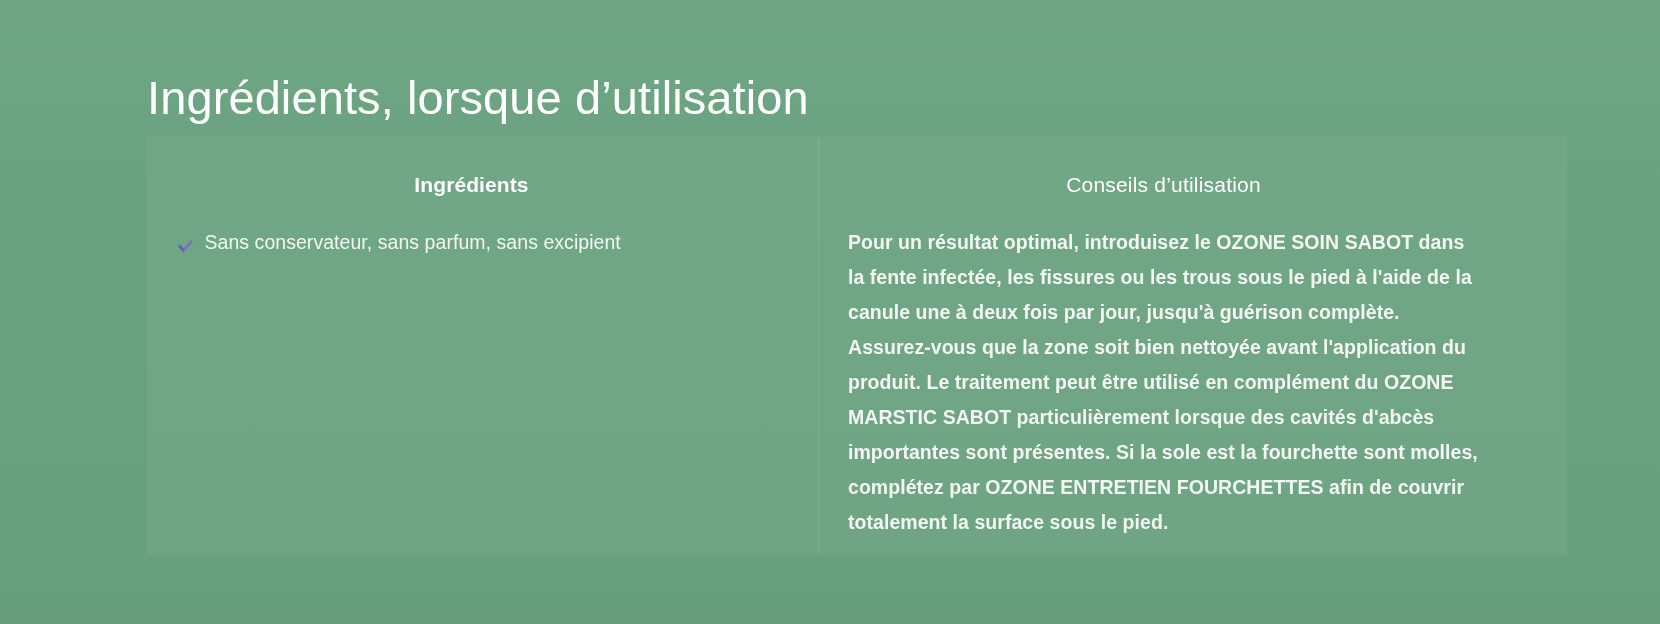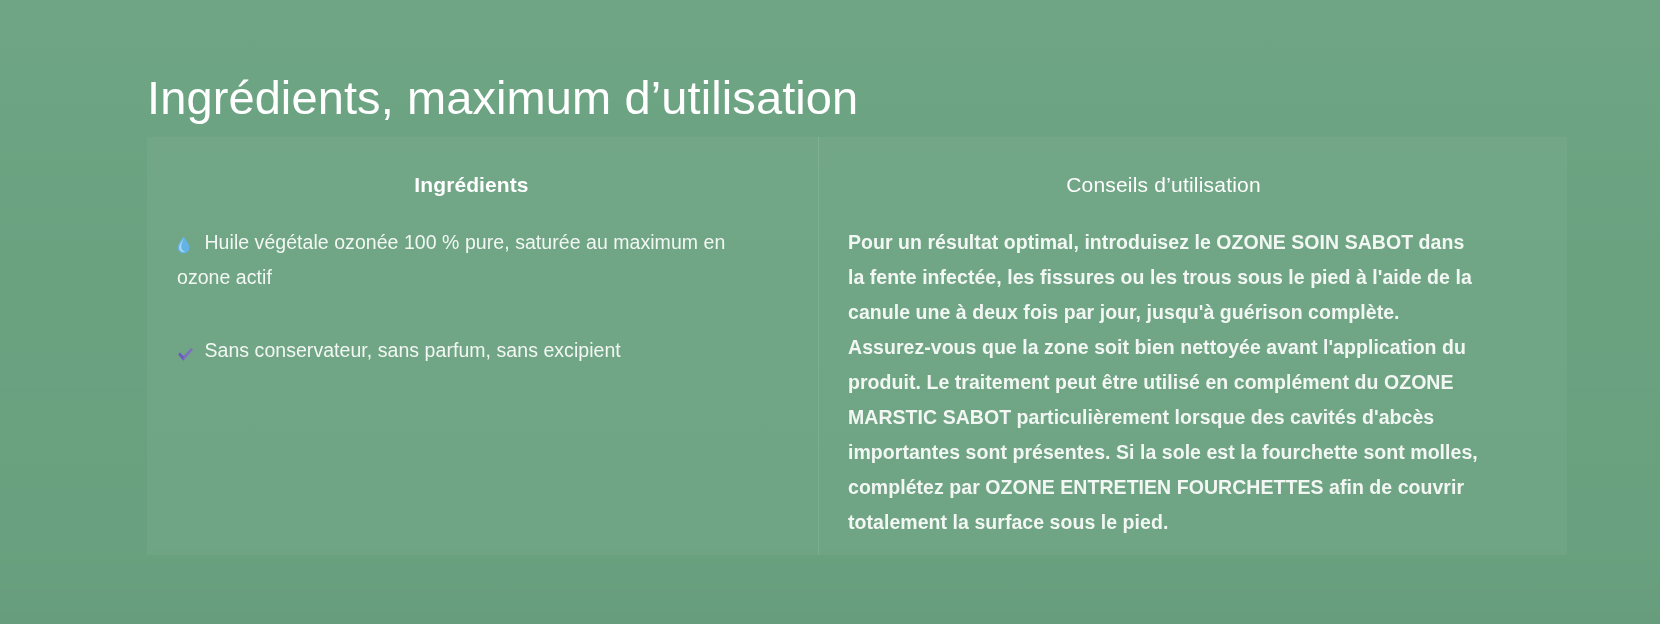--- a/index.html
+++ b/index.html
@@ -130,36 +130,27 @@
   .glyph-svg {
     display: inline-block;
     vertical-align: -3px;
   }
 </style>
 </head>
 <body>
 
 <div class="page">
 
-  <h1 class="section-title">Ingrédients, maximum d’utilisation</h1>
+  <h1 class="section-title">Ingrédients, lorsque d’utilisation</h1>
 
   <div class="panel">
 
     <div class="col col-left">
       <h2 class="card-heading">Ingrédients</h2>
 
-      <p class="ingredient-line">
-        <span class="bullet-icon">
-          <svg class="glyph-svg" width="13" height="18" viewBox="0 0 13 18" aria-hidden="true">
-            <path d="M6.5 0.6 C6.5 0.6 0.7 8.0 0.7 11.7 C0.7 15.0 3.3 17.4 6.5 17.4 C9.7 17.4 12.3 15.0 12.3 11.7 C12.3 8.0 6.5 0.6 6.5 0.6 Z" fill="#63b3e6"></path>
-            <path d="M6.5 2.6 C6.5 2.6 2.2 8.6 2.2 11.7 C2.2 14.2 4.1 16.0 6.5 16.0 C7.2 16.0 7.8 15.9 8.4 15.6 C5.9 15.1 4.2 13.2 4.2 10.9 C4.2 8.8 5.4 5.6 6.5 2.6 Z" fill="#a8d8f2"></path>
-          </svg>
-        </span>
-        <span>Huile végétale ozonée 100 % pure, saturée au maximum en ozone actif</span>
-      </p>
 
       <p class="ingredient-line">
         <span class="bullet-icon">
           <svg class="glyph-svg" width="17" height="15" viewBox="0 0 17 15" aria-hidden="true">
             <path d="M1.2 7.4 L2.9 5.6 L6.4 9.2 L14.2 0.9 L16.0 2.6 L6.5 13.8 Z" fill="#7c6fc4"></path>
             <path d="M2.9 5.6 L6.4 9.2 L6.5 13.8 L1.2 7.4 Z" fill="#6a5cb8"></path>
           </svg>
         </span>
         <span>Sans conservateur, sans parfum, sans excipient</span>
       </p>

